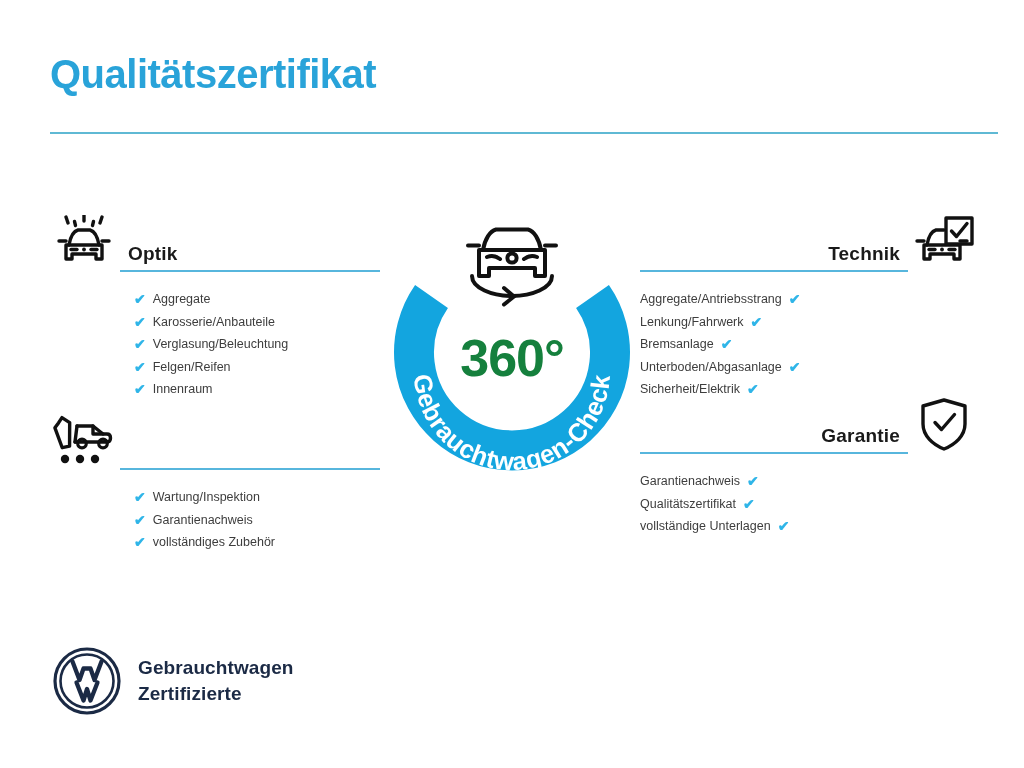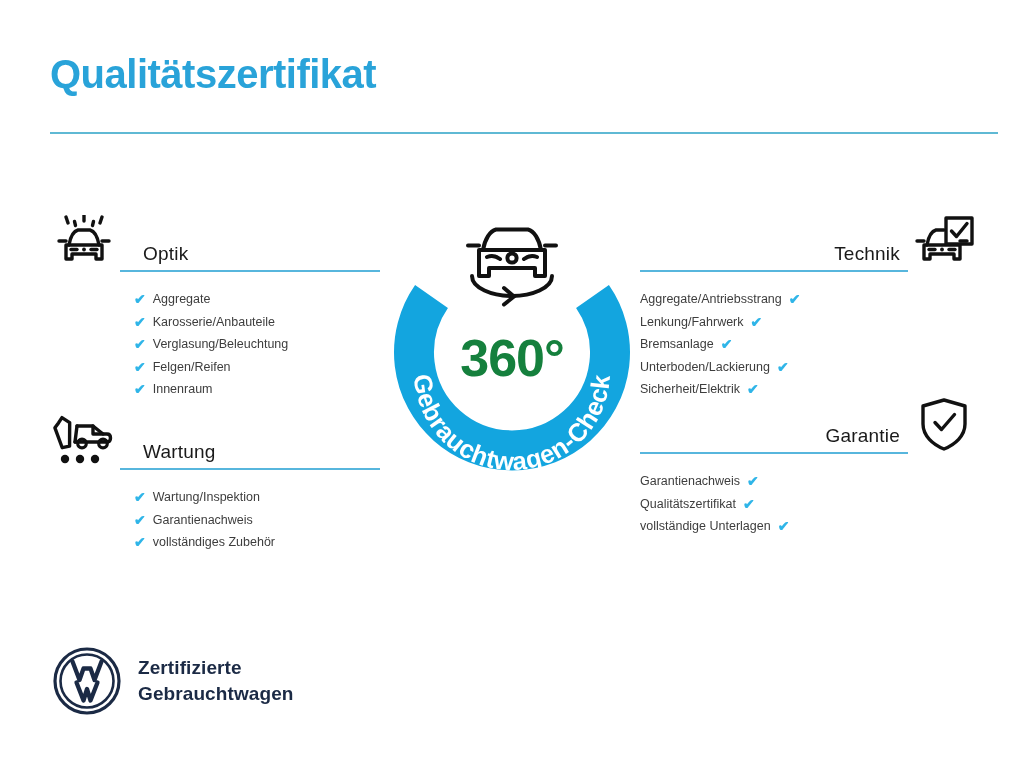--- a/index.html
+++ b/index.html
@@ -57,25 +57,24 @@
     display: flex;
     align-items: center;
     justify-content: center;
   }
   .sec-titlewrap {
     flex: 1 1 auto;
     padding-bottom: 2px;
   }
   .sec-title {
     font-size: 19px;
-    font-weight: normal;
+    font-weight: bold;
     color: #1a1a1a;
     letter-spacing: 0.2px;
     padding: 0 0 5px 8px;
-    margin-left: 15px;
   }
   .sec-head.right .sec-title { text-align: right; padding: 0 8px 5px 0; }
   .sec-underline {
     height: 2px;
     background: #57b6dd;
     width: 100%;
   }
 
   .sec-list {
     list-style: none;
@@ -208,21 +207,20 @@
             <path d="M40 13 L40 21 H50"></path>
           </g>
           <circle cx="29" cy="30.5" r="4.3" fill="none" stroke="#111" stroke-width="3.2"></circle>
           <circle cx="50" cy="30.5" r="4.3" fill="none" stroke="#111" stroke-width="3.2"></circle>
           <circle cx="12" cy="46" r="4.2" fill="#111"></circle>
           <circle cx="27" cy="46" r="4.2" fill="#111"></circle>
           <circle cx="42" cy="46" r="4.2" fill="#111"></circle>
         </svg>
       </div>
       <div class="sec-titlewrap">
-        <div class="sec-title">Wartung</div>
         <div class="sec-underline"></div>
       </div>
     </div>
     <ul class="sec-list">
       <li>
           <span class="chk">✔</span>
           <span>Wartung/Inspektion</span>
         </li>
       <li>
           <span class="chk">✔</span>
@@ -265,21 +263,21 @@
       <li>
           <span class="chk">✔</span>
           <span>Lenkung/Fahrwerk</span>
         </li>
       <li>
           <span class="chk">✔</span>
           <span>Bremsanlage</span>
         </li>
       <li>
           <span class="chk">✔</span>
-          <span>Unterboden/Lackierung</span>
+          <span>Unterboden/Abgasanlage</span>
         </li>
       <li>
           <span class="chk">✔</span>
           <span>Sicherheit/Elektrik</span>
         </li>
     </ul>
   </div>
 
   <div class="section sec-garantie">
     <div class="sec-head right">
@@ -345,18 +343,18 @@
   <div class="footer">
     <div class="vw-mark">
       <svg width="70" height="70" viewBox="0 0 70 70">
         <circle cx="35" cy="35" r="32" fill="none" stroke="#1b2a45" stroke-width="3.2"></circle>
         <circle cx="35" cy="35" r="26.5" fill="none" stroke="#1b2a45" stroke-width="2.6"></circle>
         <path d="M20.5 15.5 L27.5 34 L31.5 22.5 L35 22.5 L38.5 22.5 L42.5 34 L49.5 15.5
                  M24.5 36.5 L31.5 54.5 L35 43 L38.5 54.5 L45.5 36.5" fill="none" stroke="#1b2a45" stroke-width="4.3" stroke-linejoin="round" stroke-linecap="round"></path>
       </svg>
     </div>
     <div class="vw-text">
+      <div>Gebrauchtwagen</div>
       <div>Zertifizierte</div>
-      <div>Gebrauchtwagen</div>
     </div>
   </div>
 
 </div>
 
 </body></html>

